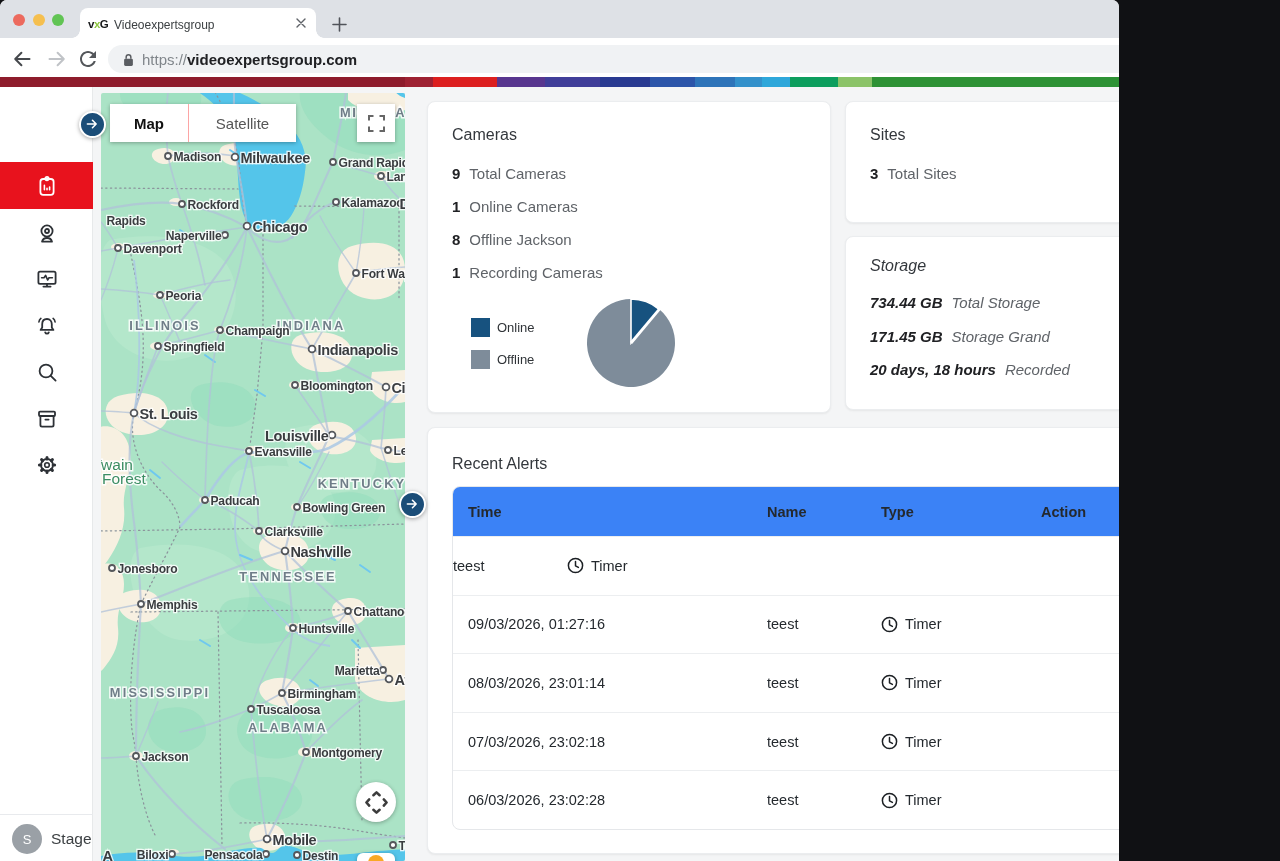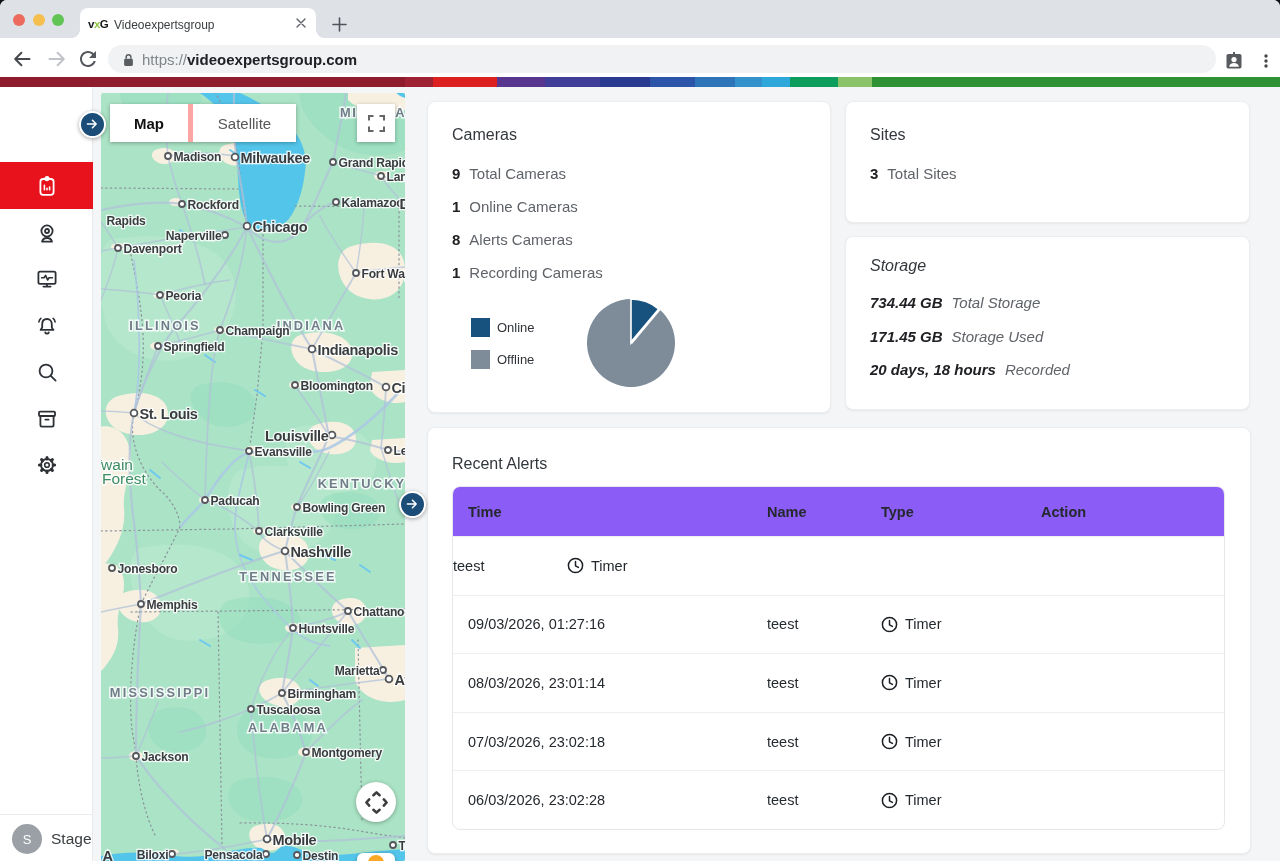--- a/index.html
+++ b/index.html
@@ -1,18 +1,18 @@
 <!DOCTYPE html>
 <html><head>
 <meta charset="utf-8">
 <style>
   * { margin:0; padding:0; box-sizing:border-box; }
   html,body { background:#101114; width:1280px; height:861px; overflow:hidden;
     font-family:"Liberation Sans", sans-serif; }
-  .window { position:relative; width:1280px; height:861px; border-radius:7px 7px 0 0;
+  .window { position:relative; width:1119px; height:861px; border-radius:7px 7px 0 0;
     overflow:hidden; background:#fff;padding-left:33px; }
 
   
   .tabstrip { position:absolute; left:0; top:0; width:1280px; height:38px; background:#dee1e6; }
   .light { position:absolute; top:13.5px; width:12px; height:12px; border-radius:50%; }
   .light.red    { left:13px;  background:#ec6a5e; }
   .light.yellow { left:32.5px; background:#f5bf4f; }
   .light.green  { left:52px;  background:#61c454; }
   .tab { position:absolute; left:80px; top:8px; width:236px; height:30px; background:#fff;
     border-radius:8px 8px 0 0; }
@@ -78,21 +78,21 @@
   .map-wrap { position:absolute; left:101px; top:6px; width:304px; height:768px;
     overflow:hidden; border-radius:2px; }
   .map-wrap svg.basemap { position:absolute; left:0; top:0; }
   .map-control { position:absolute; left:9px; top:11px; width:186px; height:38px; background:#fff;
     box-shadow:0 1px 4px rgba(0,0,0,.3); display:flex; z-index:5; }
   .map-control .seg { display:flex; align-items:center; justify-content:center;
     font-size:15px; cursor:pointer; }
   .map-control .seg.sel { width:78px; }
   .map-control .seg.unsel { width:108px; }
   .map-control .seg.sel { font-weight:700; color:#111; }
-  .map-control .seg.unsel { color:#565656; border-left:5px solid #fca5a5; }
+  .map-control .seg.unsel { color:#565656; border-left:1px solid #fca5a5; }
   .fs-btn { position:absolute; left:256px; top:11px; width:38px; height:38px; background:#fff;
     box-shadow:0 1px 4px rgba(0,0,0,.3); z-index:5; display:flex; align-items:center;
     justify-content:center; color:#666; cursor:pointer; }
   .pan-btn { position:absolute; left:255px; top:689px; width:40px; height:40px; border-radius:50%;
     background:#fff; box-shadow:0 1px 4px rgba(0,0,0,.3); z-index:5; display:flex;
     align-items:center; justify-content:center; color:#7a7a7a; cursor:pointer; }
   .pegman { position:absolute; left:256px; top:760px; width:38px; height:16px; border-radius:6px;
     background:#fff; box-shadow:0 1px 4px rgba(0,0,0,.3); z-index:5; overflow:visible; }
   .pegman .man { position:absolute; left:11px; top:2px; width:16px; height:16px; border-radius:50%;
     background:#f9a825; }
@@ -110,21 +110,21 @@
   .stat-row b { color:#202124; font-weight:700; }
   .stat-row span.lbl { color:#5f6368; margin-left:9px; }
 
   .legend { position:absolute; left:43px; }
   .legend-item { display:flex; align-items:center; height:19px; margin-bottom:13px; }
   .legend-swatch { width:19px; height:19px; margin-right:7px; }
   .legend-label { font-size:13px; color:#303438; }
 
   .alerts-table { position:absolute; left:24px; top:58px; width:773px;
     border:1px solid #e5e7ea; border-radius:8px; overflow:hidden; }
-  .thead { display:flex; height:49px; align-items:center; background:#8b5cf6;
+  .thead { display:flex; height:49px; align-items:center; background:#3b82f6;
     font-size:14.5px; font-weight:700; color:#24292e; }
   .trow { display:flex; height:58.6px; align-items:center; border-top:1px solid #eceef0;
     font-size:14.5px; color:#24292e; }
   .col-time { width:314px; padding-left:15px; }
   .col-name { width:114px; }
   .col-type { width:160px; display:flex; align-items:center; }
   .col-action { flex:1; }
   .clock { width:17px; height:17px; margin-right:7px; color:#1b1f23; }
 
   .pie-wrap { position:absolute; left:158px; top:196px; width:90px; height:90px; }
@@ -500,21 +500,21 @@
     <div class="round-btn expand-right">
       <svg viewBox="0 0 13 13" fill="none" stroke="#fff" stroke-width="1.7" stroke-linecap="round" stroke-linejoin="round">
         <path d="M1.5 6.5 H11 M7 2.5 L11 6.5 L7 10.5"></path>
       </svg>
     </div>
 
     <div class="card card-cameras">
       <div class="card-title" style="top:24px">Cameras</div>
       <div class="stat-row" style="top:63px"><b>9</b><span class="lbl">Total Cameras</span></div>
       <div class="stat-row" style="top:96px"><b>1</b><span class="lbl">Online Cameras</span></div>
-      <div class="stat-row" style="top:129px"><b>8</b><span class="lbl">Alerts Cameras</span></div>
+      <div class="stat-row" style="top:129px"><b>8</b><span class="lbl">Offline Jackson</span></div>
       <div class="stat-row" style="top:162px"><b>1</b><span class="lbl">Recording Cameras</span></div>
       <div class="legend" style="top:216px">
         <div class="legend-item">
           <div class="legend-swatch" style="background: rgb(23, 82, 127);"></div>
           <div class="legend-label">Online</div>
         </div>
         <div class="legend-item">
           <div class="legend-swatch" style="background: rgb(126, 140, 154);"></div>
           <div class="legend-label">Offline</div>
         </div>
@@ -527,21 +527,21 @@
     </div>
 
     <div class="card card-sites">
       <div class="card-title" style="top:24px">Sites</div>
       <div class="stat-row" style="top:63px"><b>3</b><span class="lbl">Total Sites</span></div>
     </div>
 
     <div class="card card-storage">
       <div class="card-title" style="top:20px">Storage</div>
       <div class="stat-row" style="top:57px"><b>734.44 GB</b><span class="lbl">Total Storage</span></div>
-      <div class="stat-row" style="top:91px"><b>171.45 GB</b><span class="lbl">Storage Used</span></div>
+      <div class="stat-row" style="top:91px"><b>171.45 GB</b><span class="lbl">Storage Grand</span></div>
       <div class="stat-row" style="top:124px"><b>20 days, 18 hours</b><span class="lbl">Recorded</span></div>
     </div>
 
     <div class="card card-alerts">
       <div class="card-title" style="top:27px">Recent Alerts</div>
       <div class="alerts-table">
         <div class="thead">
           <div class="col-time">Time</div>
           <div class="col-name">Name</div>
           <div class="col-type">Type</div>

